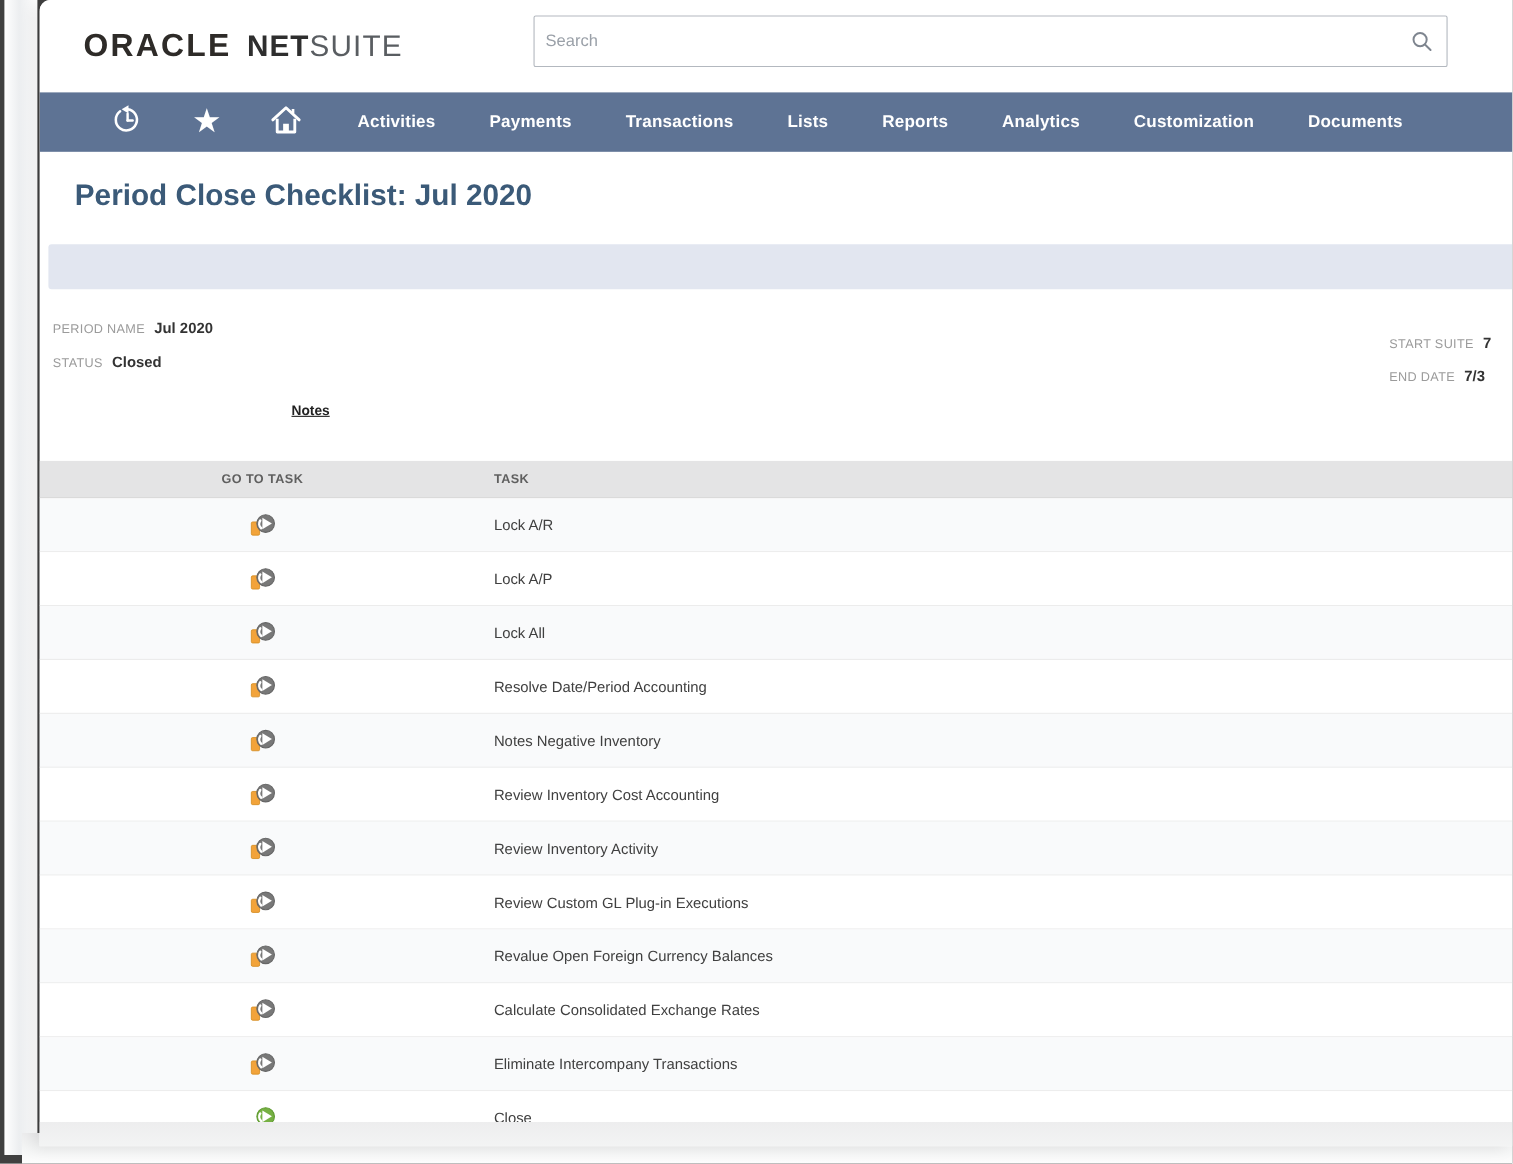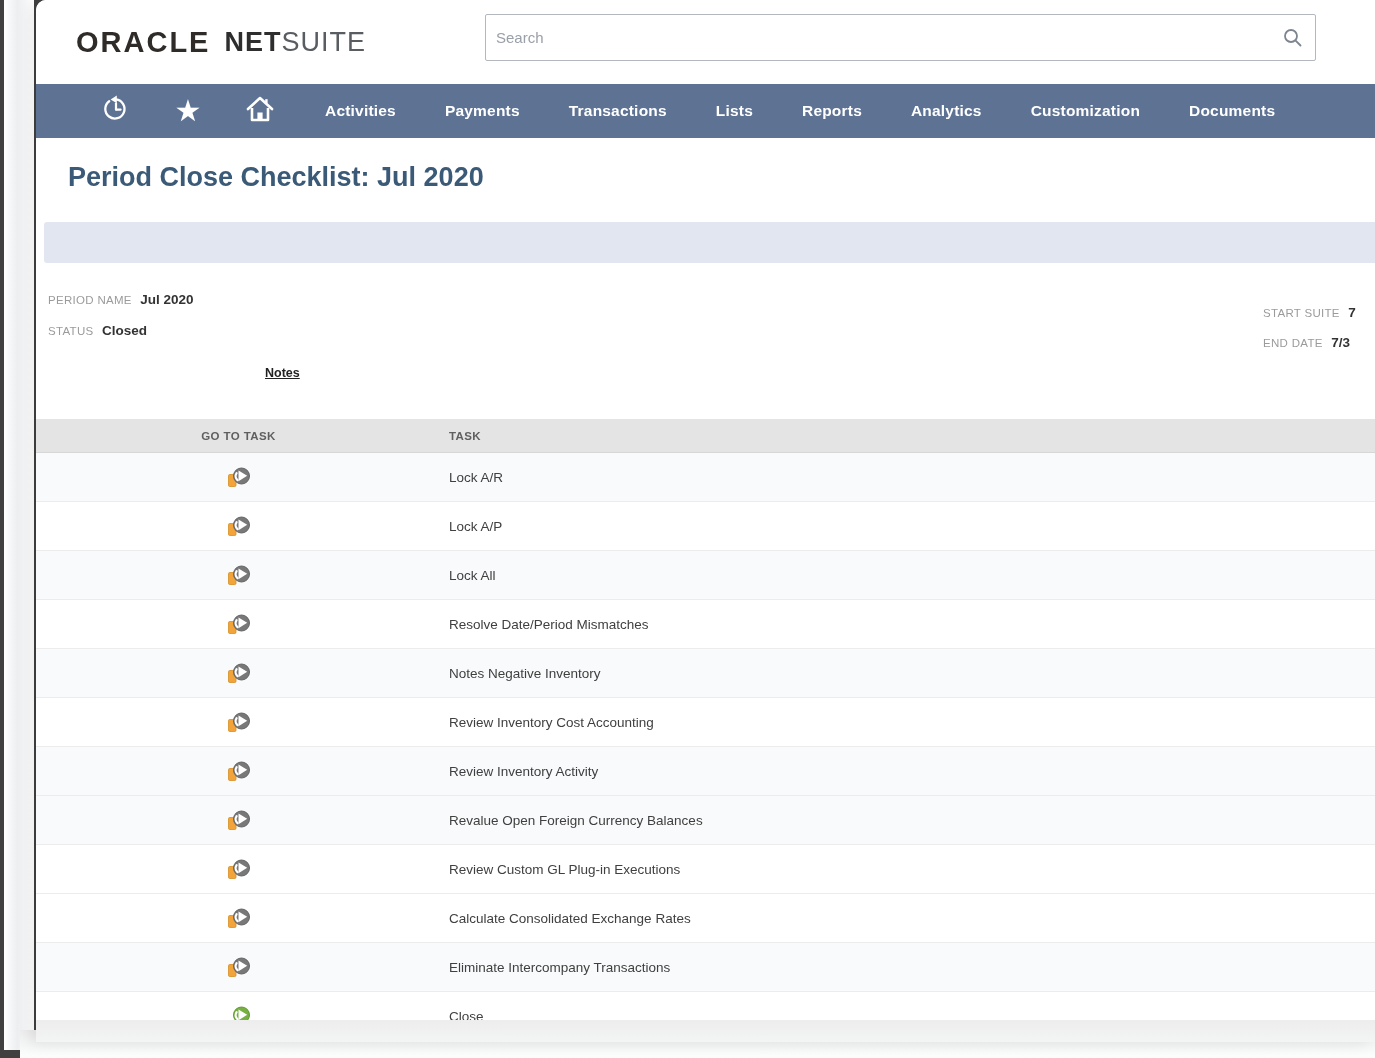--- a/index.html
+++ b/index.html
@@ -204,21 +204,21 @@
           </div>
           <div class="trow">
             <div class="cell-goto">
               <span class="goto-icon"><svg width="24" height="22" viewBox="0 0 24 22">
                   <rect x="1.5" y="8.5" width="7.5" height="12" rx="1.2" fill="#f2a33a" stroke="#d68f25" stroke-width="0.8"></rect>
                   <circle cx="14.5" cy="10" r="8" fill="#787878" stroke="#666666" stroke-width="1"></circle>
                   <path d="M10.5 14.2 A5.3 5.3 0 0 1 9.6 7.2" fill="none" stroke="#ffffff" stroke-width="2.2" stroke-linecap="round"></path>
                   <polygon points="11.5,4.6 20.2,9.8 11.5,15.2" fill="#ffffff"></polygon>
                 </svg></span>
             </div>
-            <div class="cell-task">Resolve Date/Period Mismatches</div>
+            <div class="cell-task">Resolve Date/Period Accounting</div>
           </div>
           <div class="trow odd">
             <div class="cell-goto">
               <span class="goto-icon"><svg width="24" height="22" viewBox="0 0 24 22">
                   <rect x="1.5" y="8.5" width="7.5" height="12" rx="1.2" fill="#f2a33a" stroke="#d68f25" stroke-width="0.8"></rect>
                   <circle cx="14.5" cy="10" r="8" fill="#787878" stroke="#666666" stroke-width="1"></circle>
                   <path d="M10.5 14.2 A5.3 5.3 0 0 1 9.6 7.2" fill="none" stroke="#ffffff" stroke-width="2.2" stroke-linecap="round"></path>
                   <polygon points="11.5,4.6 20.2,9.8 11.5,15.2" fill="#ffffff"></polygon>
                 </svg></span>
             </div>
@@ -239,41 +239,41 @@
             <div class="cell-goto">
               <span class="goto-icon"><svg width="24" height="22" viewBox="0 0 24 22">
                   <rect x="1.5" y="8.5" width="7.5" height="12" rx="1.2" fill="#f2a33a" stroke="#d68f25" stroke-width="0.8"></rect>
                   <circle cx="14.5" cy="10" r="8" fill="#787878" stroke="#666666" stroke-width="1"></circle>
                   <path d="M10.5 14.2 A5.3 5.3 0 0 1 9.6 7.2" fill="none" stroke="#ffffff" stroke-width="2.2" stroke-linecap="round"></path>
                   <polygon points="11.5,4.6 20.2,9.8 11.5,15.2" fill="#ffffff"></polygon>
                 </svg></span>
             </div>
             <div class="cell-task">Review Inventory Activity</div>
           </div>
+          <div class="trow">
+            <div class="cell-goto">
+              <span class="goto-icon"><svg width="24" height="22" viewBox="0 0 24 22">
+                  <rect x="1.5" y="8.5" width="7.5" height="12" rx="1.2" fill="#f2a33a" stroke="#d68f25" stroke-width="0.8"></rect>
+                  <circle cx="14.5" cy="10" r="8" fill="#787878" stroke="#666666" stroke-width="1"></circle>
+                  <path d="M10.5 14.2 A5.3 5.3 0 0 1 9.6 7.2" fill="none" stroke="#ffffff" stroke-width="2.2" stroke-linecap="round"></path>
+                  <polygon points="11.5,4.6 20.2,9.8 11.5,15.2" fill="#ffffff"></polygon>
+                </svg></span>
+            </div>
+            <div class="cell-task">Review Custom GL Plug-in Executions</div>
+          </div>
           <div class="trow odd">
             <div class="cell-goto">
               <span class="goto-icon"><svg width="24" height="22" viewBox="0 0 24 22">
                   <rect x="1.5" y="8.5" width="7.5" height="12" rx="1.2" fill="#f2a33a" stroke="#d68f25" stroke-width="0.8"></rect>
                   <circle cx="14.5" cy="10" r="8" fill="#787878" stroke="#666666" stroke-width="1"></circle>
                   <path d="M10.5 14.2 A5.3 5.3 0 0 1 9.6 7.2" fill="none" stroke="#ffffff" stroke-width="2.2" stroke-linecap="round"></path>
                   <polygon points="11.5,4.6 20.2,9.8 11.5,15.2" fill="#ffffff"></polygon>
                 </svg></span>
             </div>
             <div class="cell-task">Revalue Open Foreign Currency Balances</div>
-          </div>
-          <div class="trow">
-            <div class="cell-goto">
-              <span class="goto-icon"><svg width="24" height="22" viewBox="0 0 24 22">
-                  <rect x="1.5" y="8.5" width="7.5" height="12" rx="1.2" fill="#f2a33a" stroke="#d68f25" stroke-width="0.8"></rect>
-                  <circle cx="14.5" cy="10" r="8" fill="#787878" stroke="#666666" stroke-width="1"></circle>
-                  <path d="M10.5 14.2 A5.3 5.3 0 0 1 9.6 7.2" fill="none" stroke="#ffffff" stroke-width="2.2" stroke-linecap="round"></path>
-                  <polygon points="11.5,4.6 20.2,9.8 11.5,15.2" fill="#ffffff"></polygon>
-                </svg></span>
-            </div>
-            <div class="cell-task">Review Custom GL Plug-in Executions</div>
           </div>
           <div class="trow">
             <div class="cell-goto">
               <span class="goto-icon"><svg width="24" height="22" viewBox="0 0 24 22">
                   <rect x="1.5" y="8.5" width="7.5" height="12" rx="1.2" fill="#f2a33a" stroke="#d68f25" stroke-width="0.8"></rect>
                   <circle cx="14.5" cy="10" r="8" fill="#787878" stroke="#666666" stroke-width="1"></circle>
                   <path d="M10.5 14.2 A5.3 5.3 0 0 1 9.6 7.2" fill="none" stroke="#ffffff" stroke-width="2.2" stroke-linecap="round"></path>
                   <polygon points="11.5,4.6 20.2,9.8 11.5,15.2" fill="#ffffff"></polygon>
                 </svg></span>
             </div>

